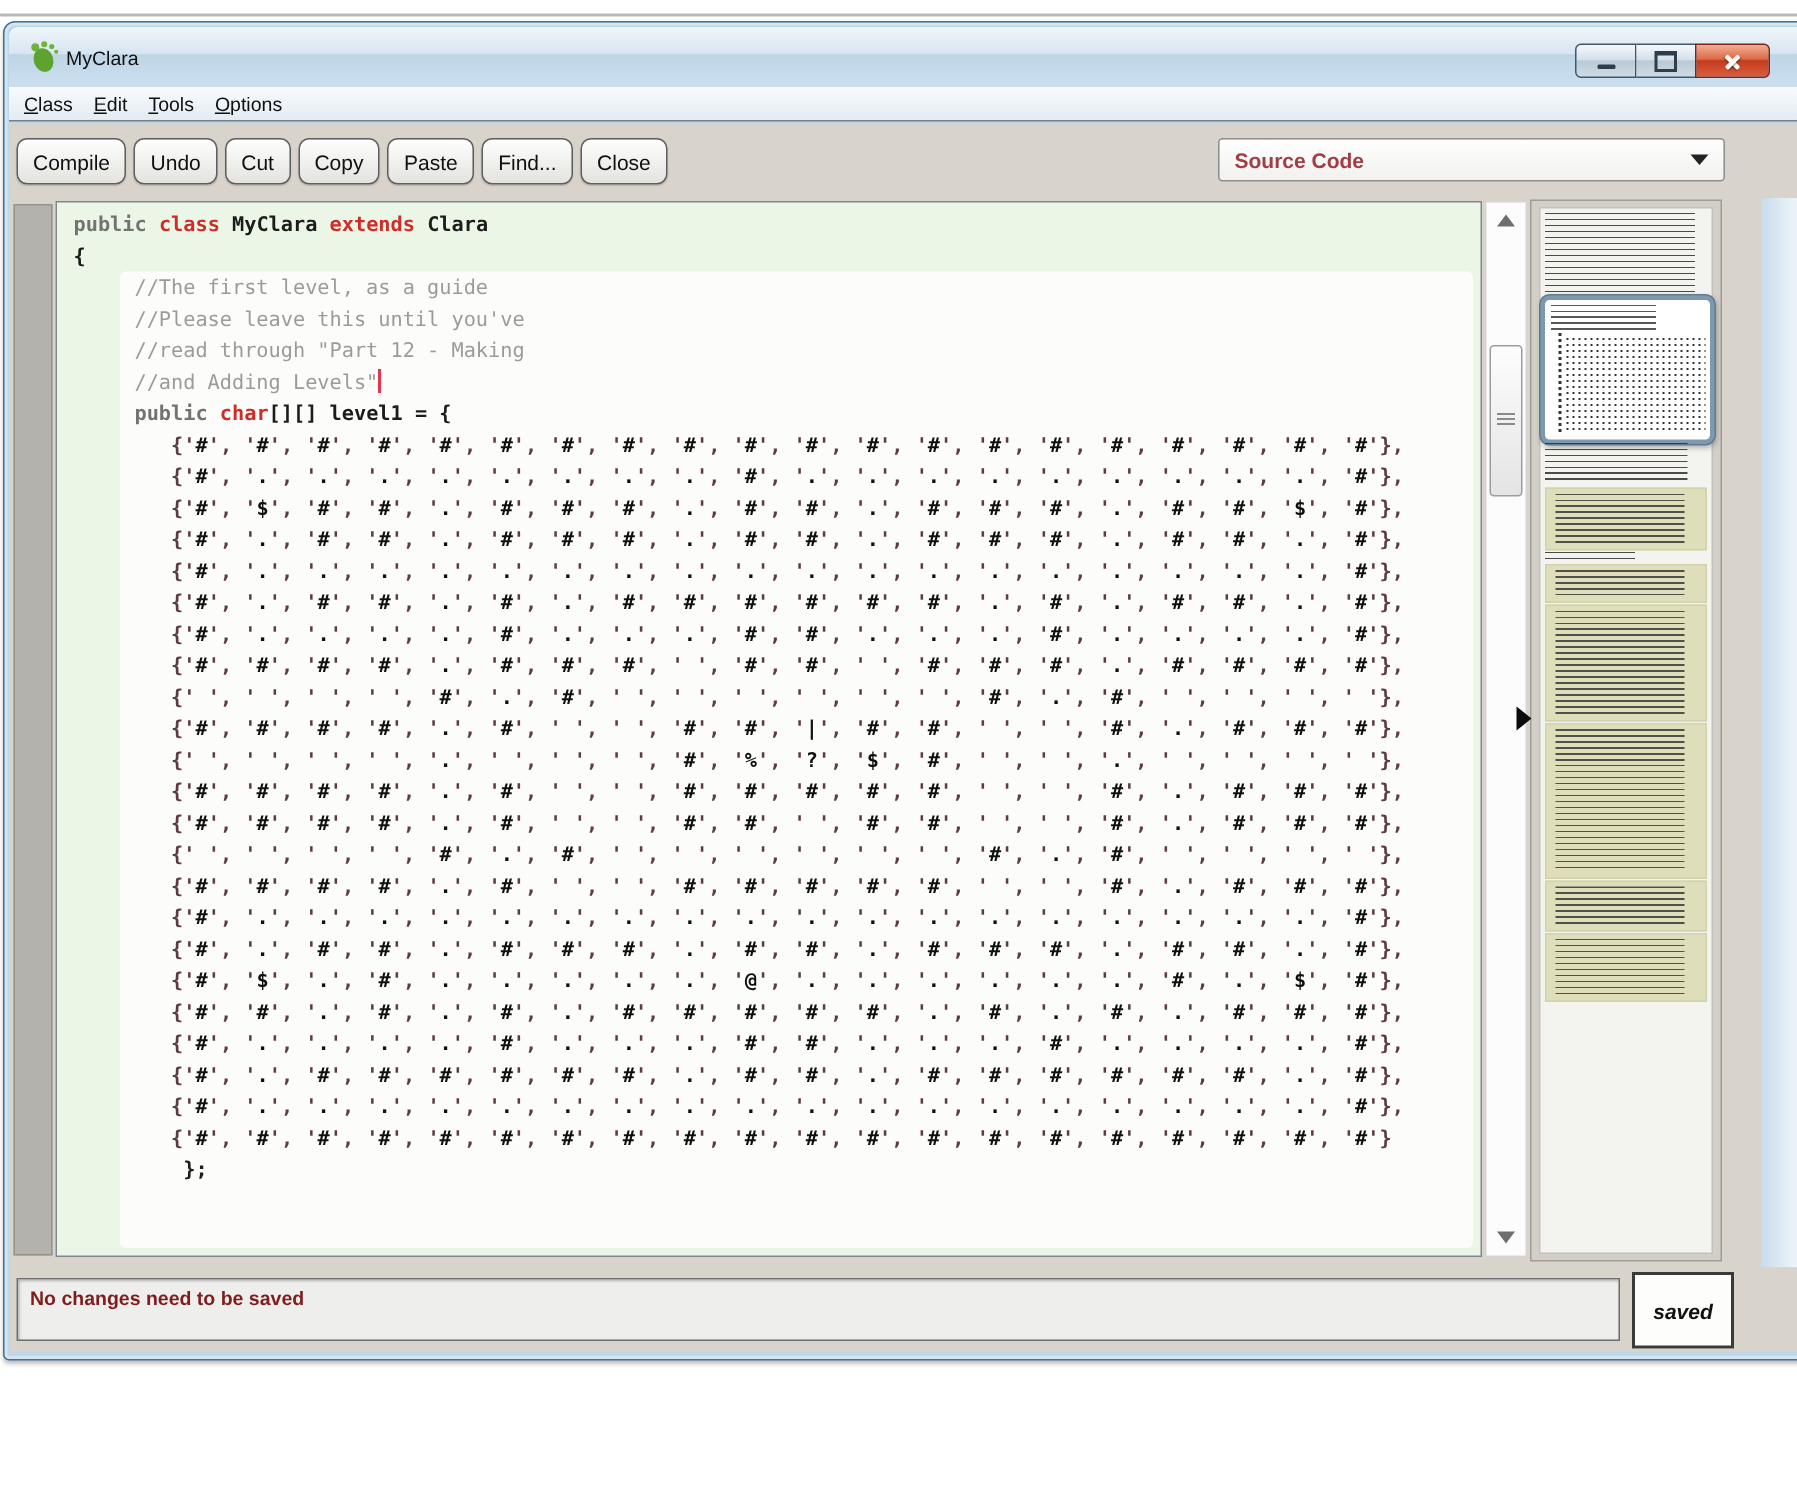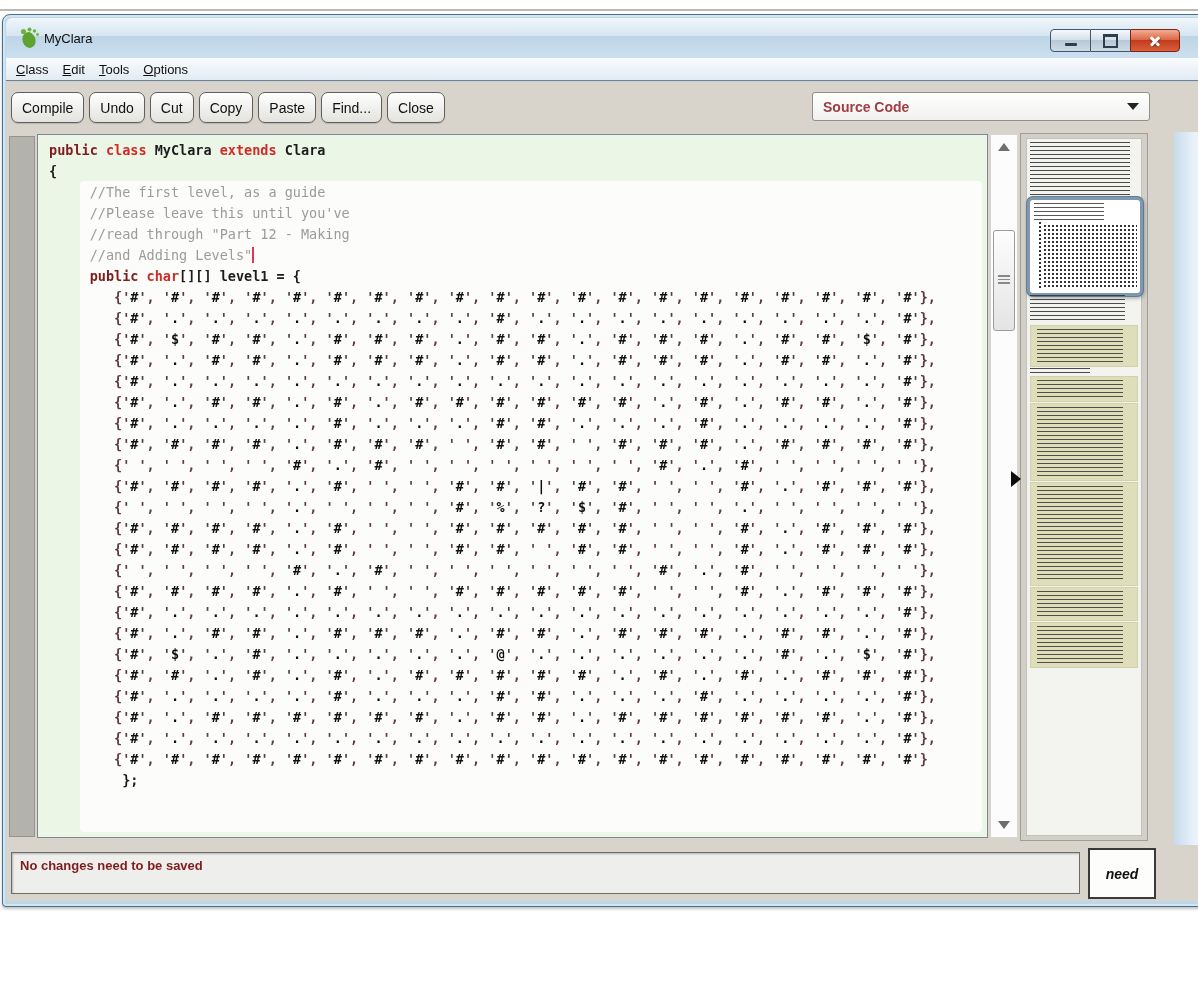--- a/index.html
+++ b/index.html
@@ -55,21 +55,21 @@
   .glassright{position:absolute;right:0;top:0;bottom:0;width:34px;
         background:linear-gradient(90deg,#c7dbec,#e9f2f9 60%,#f3f8fc);}
   .gutter{position:absolute;left:3px;top:4px;width:24px;bottom:8px;background:#b4b2ad;border:1px solid #96948e;}
 
   .editor{position:absolute;left:31px;top:2px;width:949px;bottom:7px;border:1px solid #7d8894;
           background:#ecf6e7;overflow:hidden;}
   .scopebox{position:absolute;left:42px;top:46px;right:5px;bottom:5px;background:#fcfdfb;border-radius:4px;}
   .code{position:absolute;left:11px;top:5px;font-family:"DejaVu Sans Mono",monospace;
         font-size:13.5px;line-height:21px;white-space:pre;font-weight:700;color:#1c1c1c;}
   .cl{height:21px;}
-  .k1{color:#7f1d1d;} .k2{color:#cf2b27;} .pl{color:#1c1c1c;}
+  .k1{color:#737373;} .k2{color:#cf2b27;} .pl{color:#1c1c1c;}
   .cm{color:#9b9b9b;font-weight:400;}
   .q{color:#5d3b46;} .ch{color:#101010;}
   .caret{display:inline-block;width:2px;height:16px;background:#e8334a;vertical-align:-3px;}
 
   
   .vscroll{position:absolute;left:984px;width:26px;top:2px;bottom:7px;background:#fcfcfc;
            border:1px solid #d6d6d6;}
   .sarrow-up{position:absolute;left:7px;top:8px;width:0;height:0;border-left:6px solid transparent;
            border-right:6px solid transparent;border-bottom:8px solid #6e6e6e;}
   .sarrow-down{position:absolute;left:7px;bottom:8px;width:0;height:0;border-left:6px solid transparent;
@@ -213,18 +213,18 @@
         </div>
       </div>
       <div class="mm-marker"></div>
     </div>
 
     <div class="statusbar">
       <div class="statusfield">
         <span class="statustext">No changes need to be saved</span>
       </div>
       <div class="savedbox">
-        <span class="savedtext">need</span>
+        <span class="savedtext">saved</span>
       </div>
     </div>
   </div>
 
 </div>
 
 </body></html>

